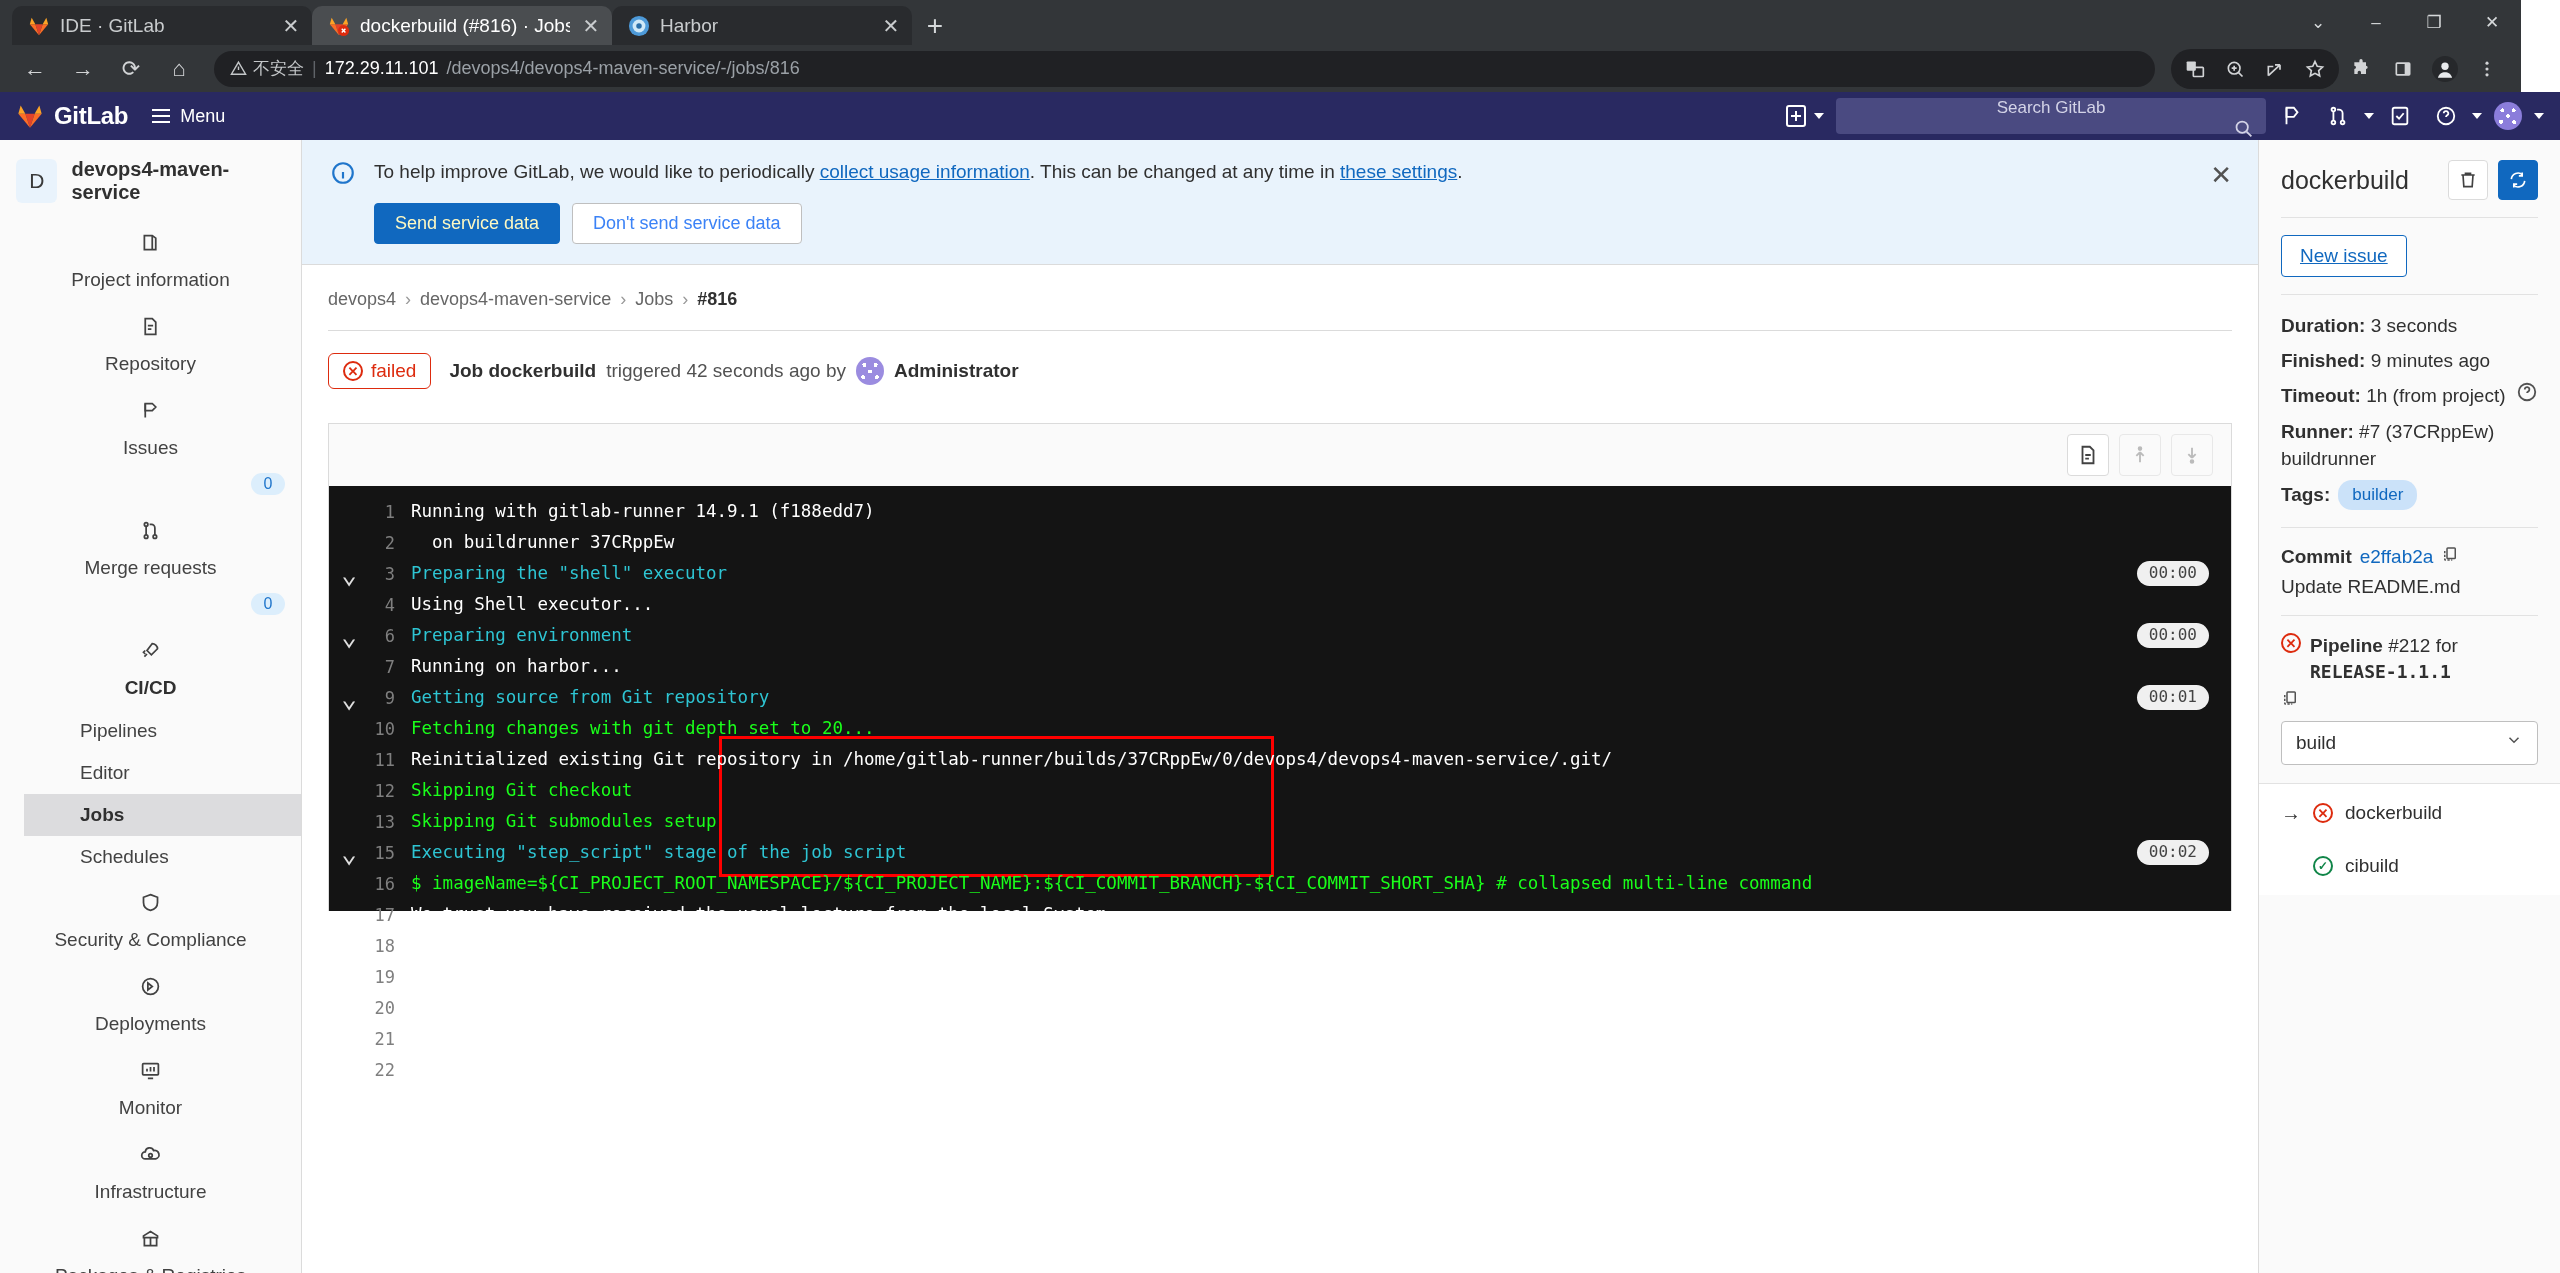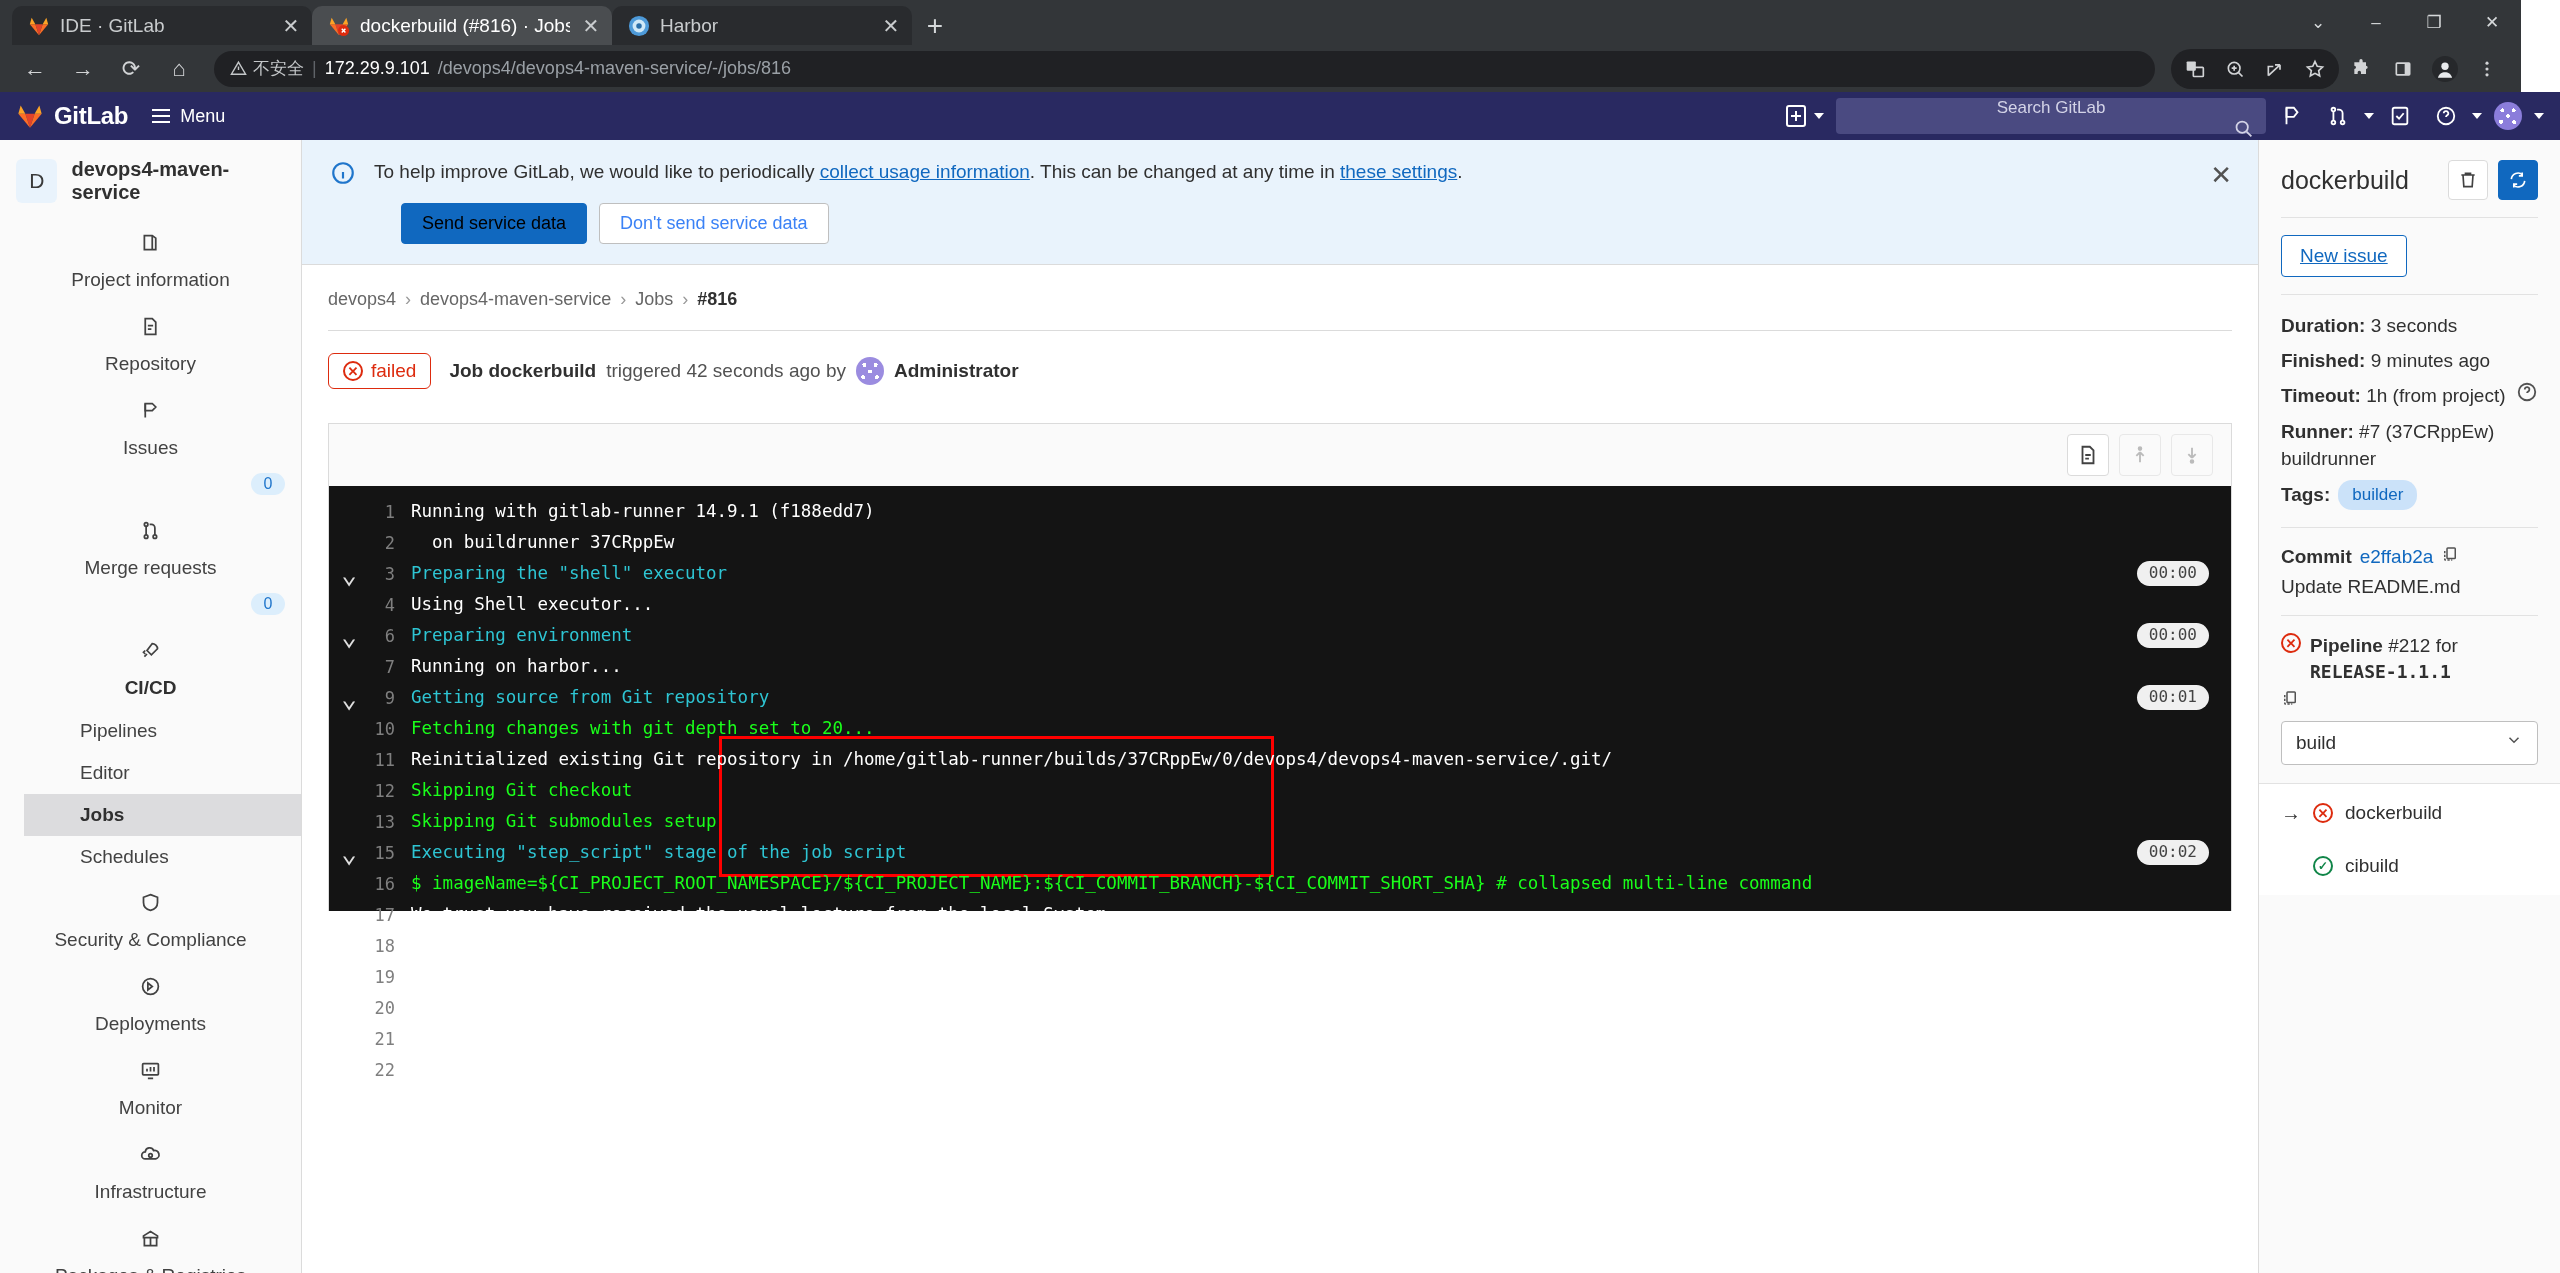--- a/index.html
+++ b/index.html
@@ -112,21 +112,21 @@
     display: flex; gap: 16px; position: relative;
   }
   .alert-icon { color: #1f75cb; flex: 0 0 28px; padding-top: 2px; }
   .alert-text { font-size: 19px; color: #303030; line-height: 1.5; }
   .alert-text a { color: #1068bf; text-decoration: underline; }
   .alert-actions { display: flex; gap: 12px; margin-top: 16px; }
   .btn {
     font-size: 18px; padding: 9px 20px; border-radius: 4px; border: 1px solid #bfbfbf;
     background: #fff; color: #3b82f6; line-height: 1.2;
   }
-  .btn.primary { background: #1068bf; border-color: #1068bf; color: #000000; margin-left: 27px; }
+  .btn.primary { background: #1068bf; border-color: #1068bf; color: #fef9c3; }
   .alert-close { position: absolute; right: 26px; top: 22px; font-size: 26px; color: #525252; line-height: 1;}
 
   .content-pad { padding: 0 26px; }
   .breadcrumb { display: flex; align-items: flex-start; gap: 9px; font-size: 18px; color: #666; padding: 24px 0 20px 0; }
   .breadcrumb .sep { color: #999; }
   .breadcrumb .crumb { color: #666; }
   .breadcrumb .crumb.last { color: #303030; font-weight: 700; }
   .hr { border-top: 1px solid #dbdbdb; }
 
   .job-head { display: flex; align-items: center; gap: 18px; padding: 22px 0; }
@@ -291,21 +291,21 @@
 
     <div class="omnibox">
       <span class="warn">
         <svg width="17" height="17" viewBox="0 0 24 24" fill="none" stroke="#c4c7c9" stroke-width="2">
             <path d="M12 3 2 20h20z"></path>
             <path d="M12 9v5M12 17h.01"></path>
           </svg>
         <span>不安全</span>
       </span>
       <span class="sep">|</span>
-      <span class="url-host">172.29.9.101</span>
+      <span class="url-host">172.29.11.101</span>
         <span class="url-path">/devops4/devops4-maven-service/-/jobs/816</span>
     </div>
 
     <div class="tb-icons">
       <div class="tb-pill">
         <div class="tb-icon">
           <svg width="20" height="20" viewBox="0 0 24 24" fill="#d2d4d6">
               <rect x="2" y="3" width="11" height="11" rx="1"></rect>
               <rect x="10" y="10" width="12" height="11" rx="1" fill="none" stroke="#d2d4d6" stroke-width="2"></rect>
             </svg>

